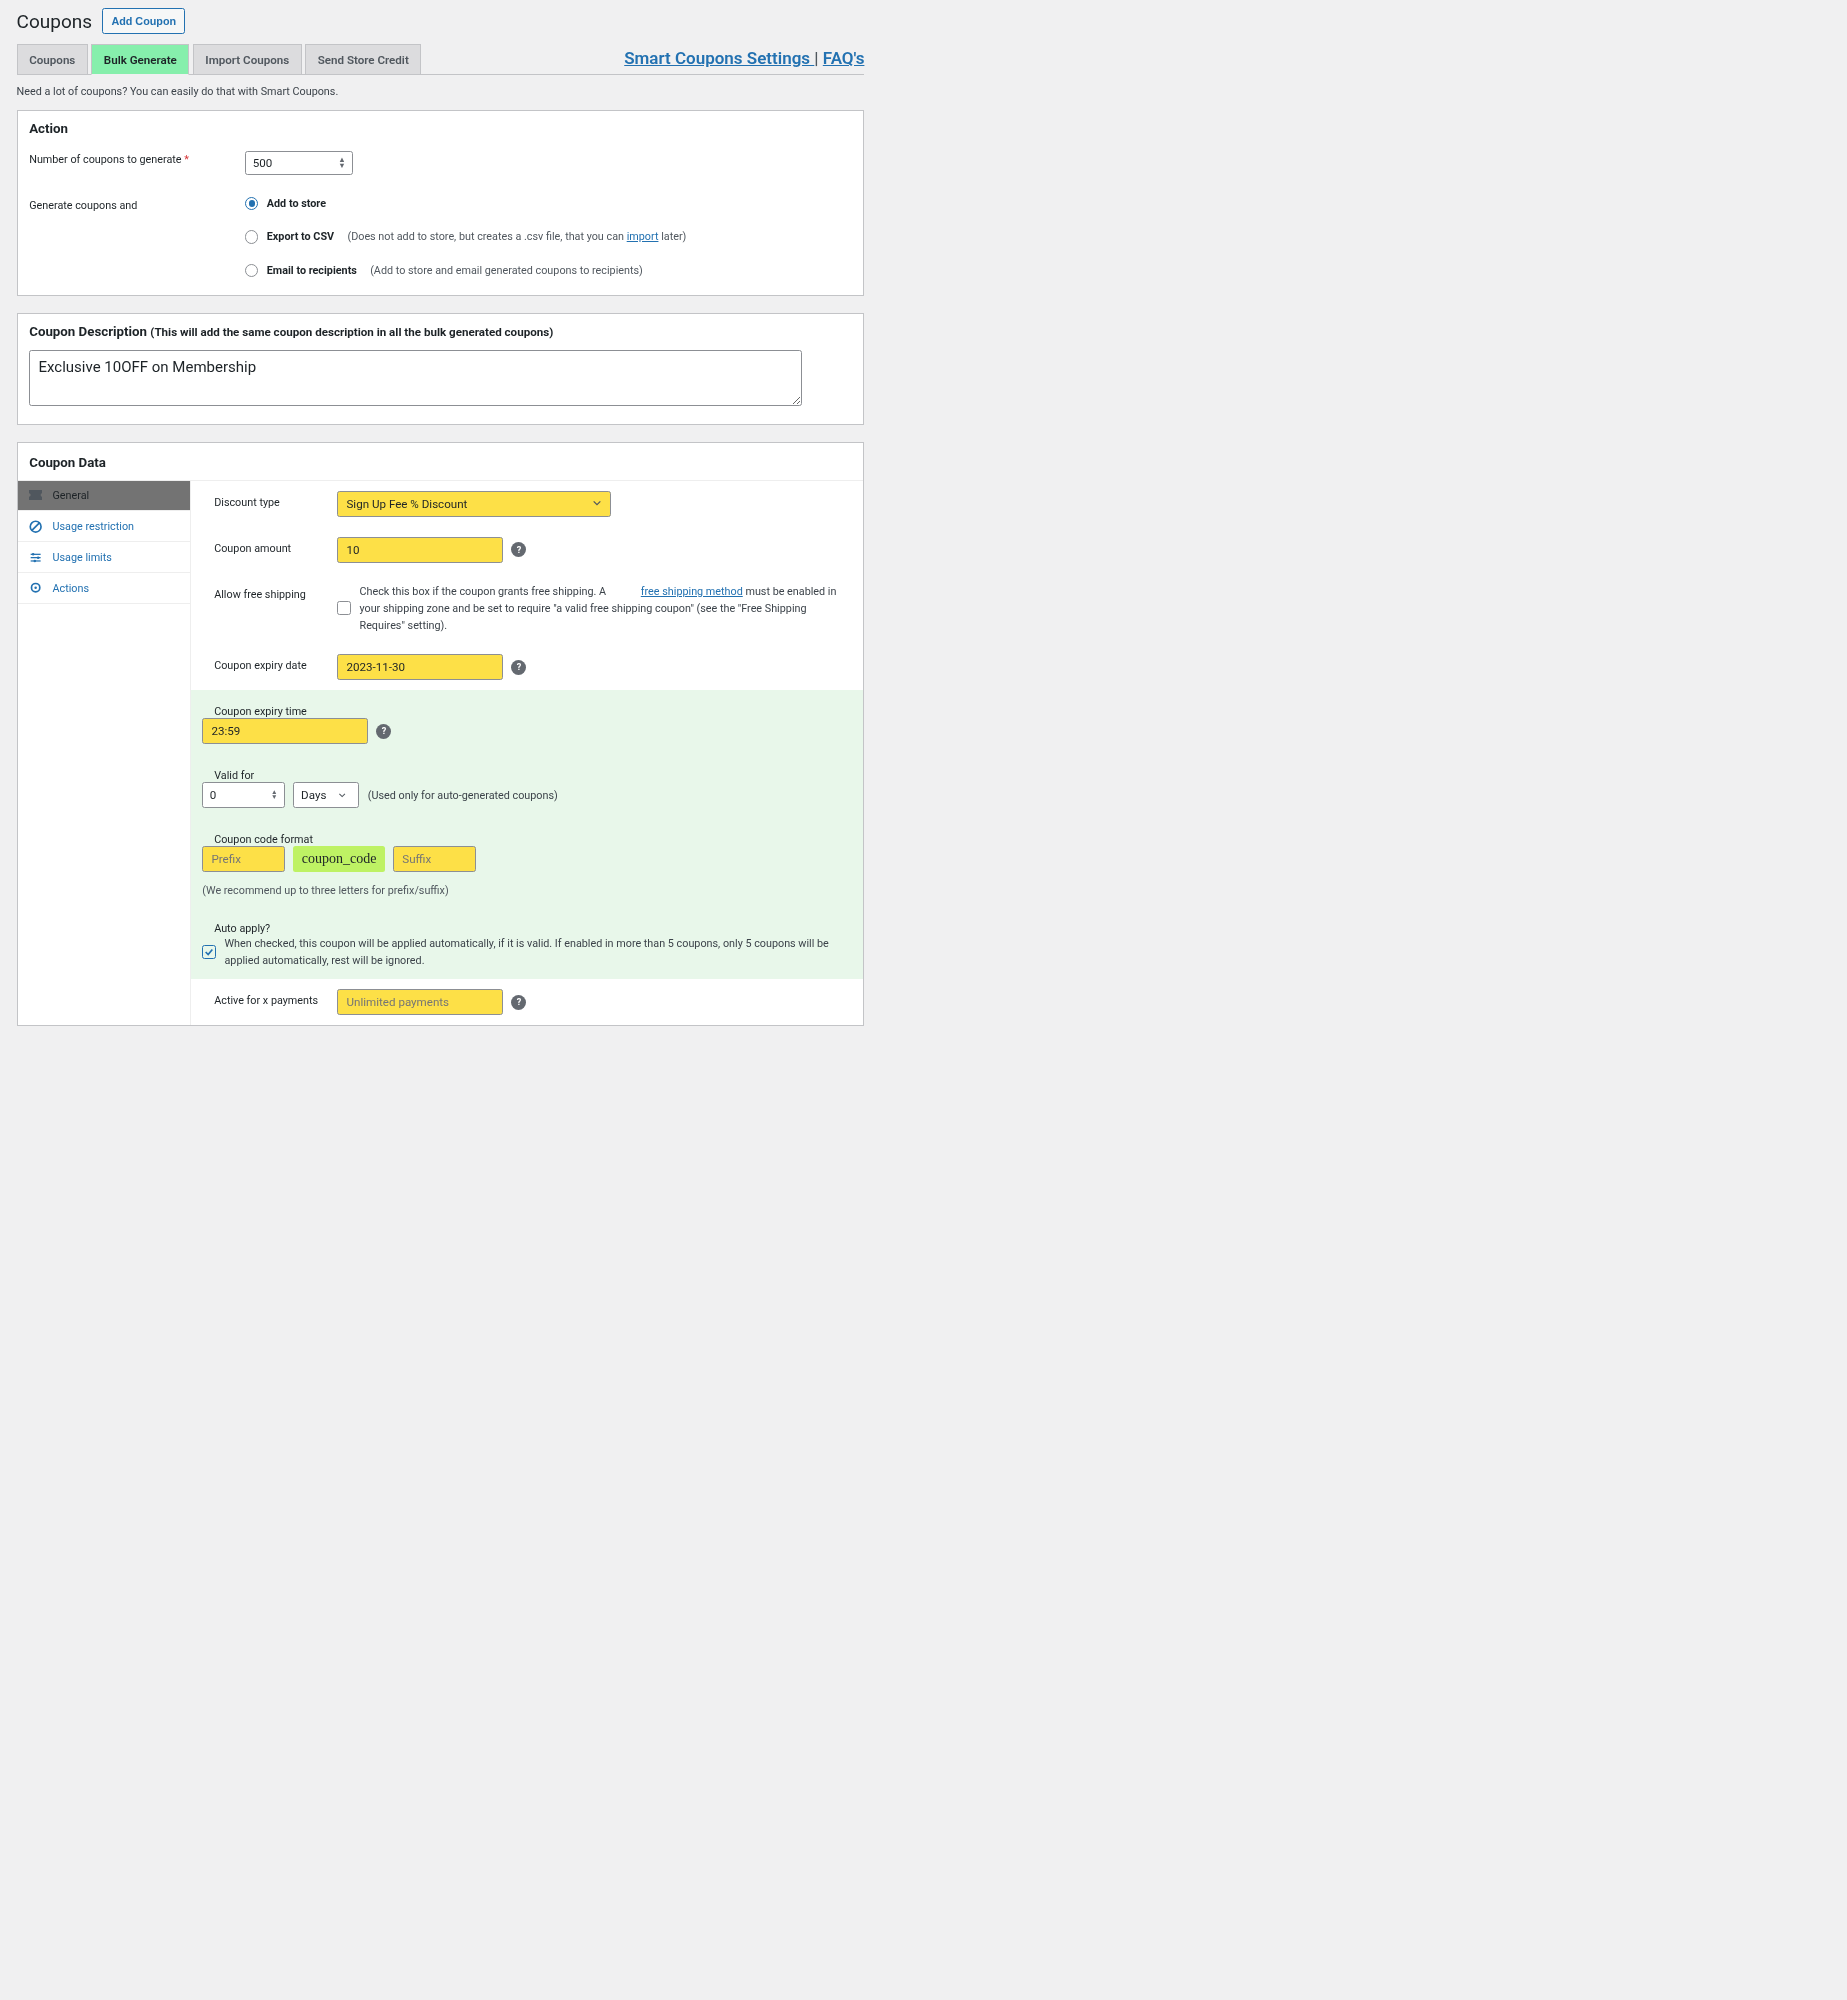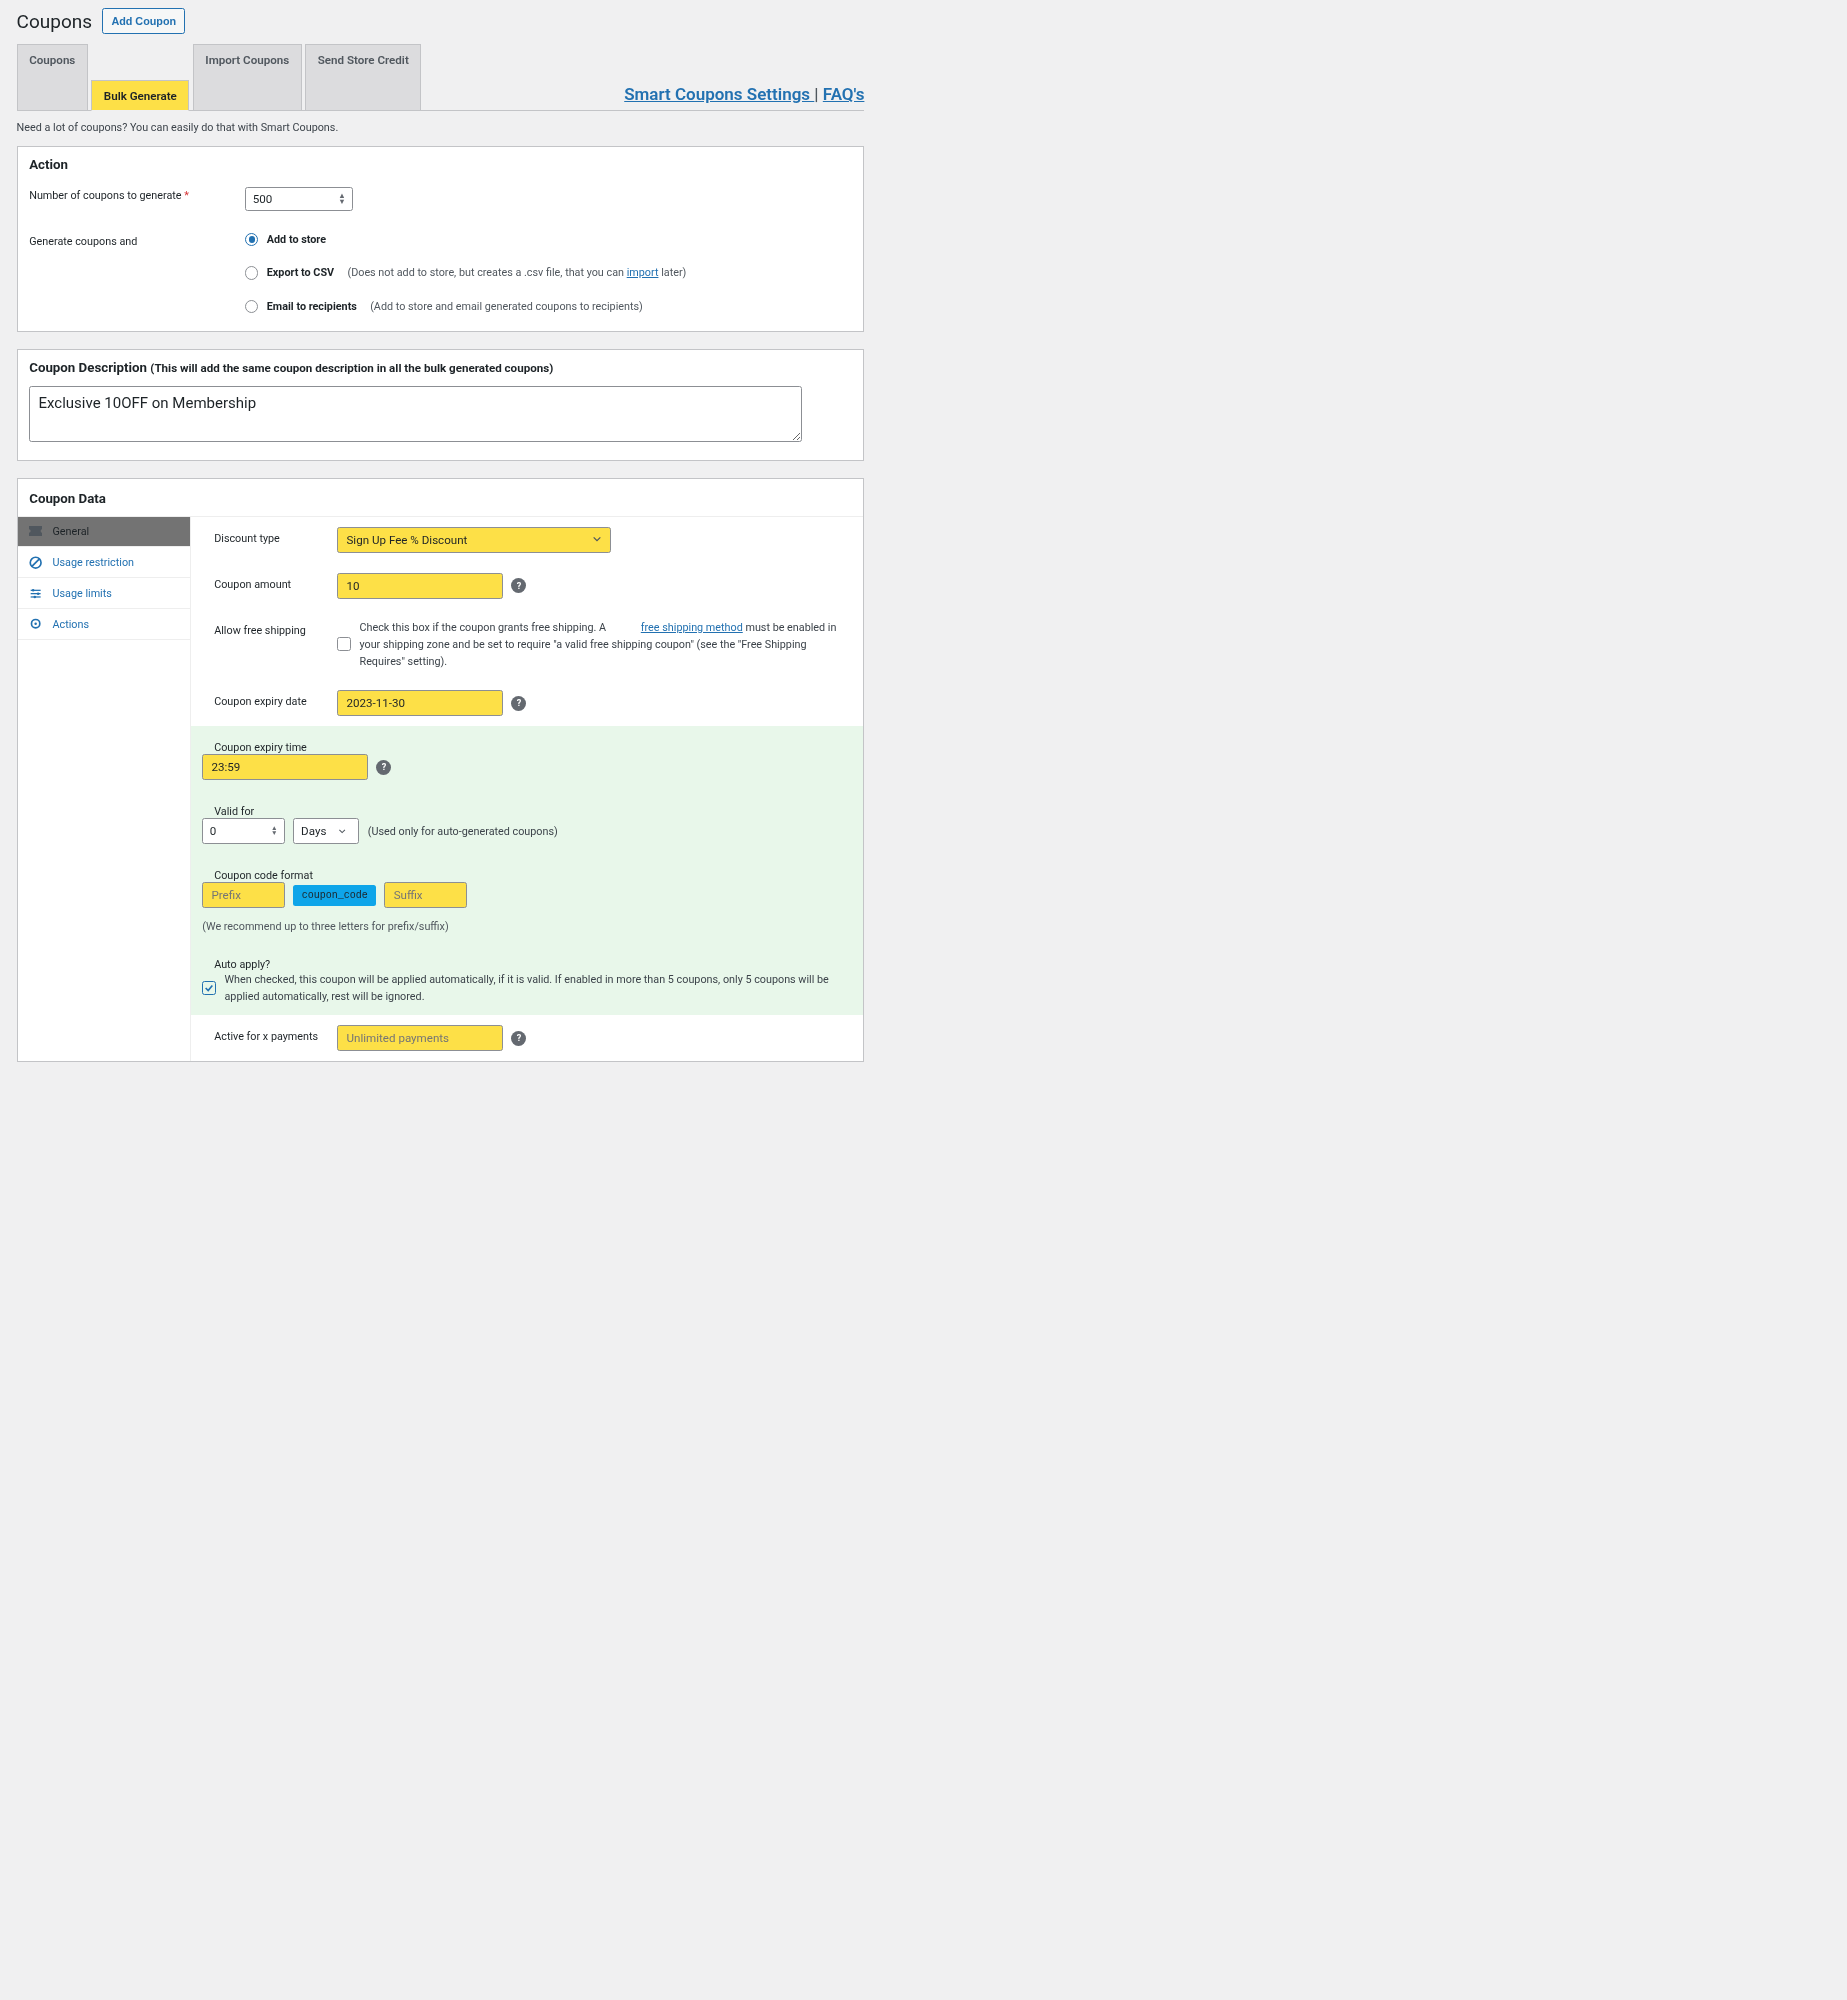--- a/index.html
+++ b/index.html
@@ -44,24 +44,23 @@
     border: 0.8px solid #c3c4c7;
     background: #dcdcde;
     color: #50575e;
     font-size: 11.6px;
     font-weight: 600;
     padding: 7.5px 11.6px;
     margin-bottom: -0.8px;
     cursor: pointer;
   }
   .tab.active {
-    background: #fde047;
+    background: #86efac;
     border-bottom: 0.8px solid #f0f0f1;
     color: #1d2327;
-    margin-top: 36px;
   }
   .right-links {
     font-size: 17px;
     font-weight: 600;
     padding-bottom: 6.6px;
     color: #50575e;
   }
   .right-links a {
     color: #2271b1;
     text-decoration: underline;
@@ -148,21 +147,21 @@
     display:inline-flex; align-items:center; justify-content:center; font-size:9.1px; font-weight:700;
   }
   .chk {
     width:14px; height:14px; border:0.8px solid #8c8f94; border-radius:2.5px; display:inline-flex;
     align-items:center; justify-content:center; color:#2271b1; font-size:10.8px; font-weight:700; flex-shrink:0;
   }
   .chk.checked { border-color:#2271b1; }
   .desc-text { color:#3c434a; font-size:10.8px; line-height:1.6; }
   .desc-text a { color:#2271b1; text-decoration: underline; margin-left: 32px; }
   .code-tag {
-    background:#0ea5e9; font-family: Liberation Mono, monospace; font-size:10px; padding:5px 8.3px; border-radius:2.5px;
+    background:#bef264; font-family: Liberation Serif, serif; font-size:14px; padding:5px 8.3px; border-radius:2.5px;
   }
   .small-note { font-size:10.8px; color:#50575e; margin-top:3.3px; width:100%; }
   .placeholder { color:#757575; }
   .num-box {
     border:0.8px solid #8c8f94; border-radius:2.5px; background:#fff; padding:5px 6.6px; font-size:11.6px;
     display:flex; align-items:center; justify-content:space-between;
   }
   .ministepper { display:flex; flex-direction:column; font-size:6.6px; line-height:5.8px; color:#646970;}
   .sel-sm { border:0.8px solid #8c8f94; border-radius:2.5px; background:#fff; padding:5px 6.6px; font-size:11.6px; display:flex; align-items:center; gap:11.6px; }
 </style>

